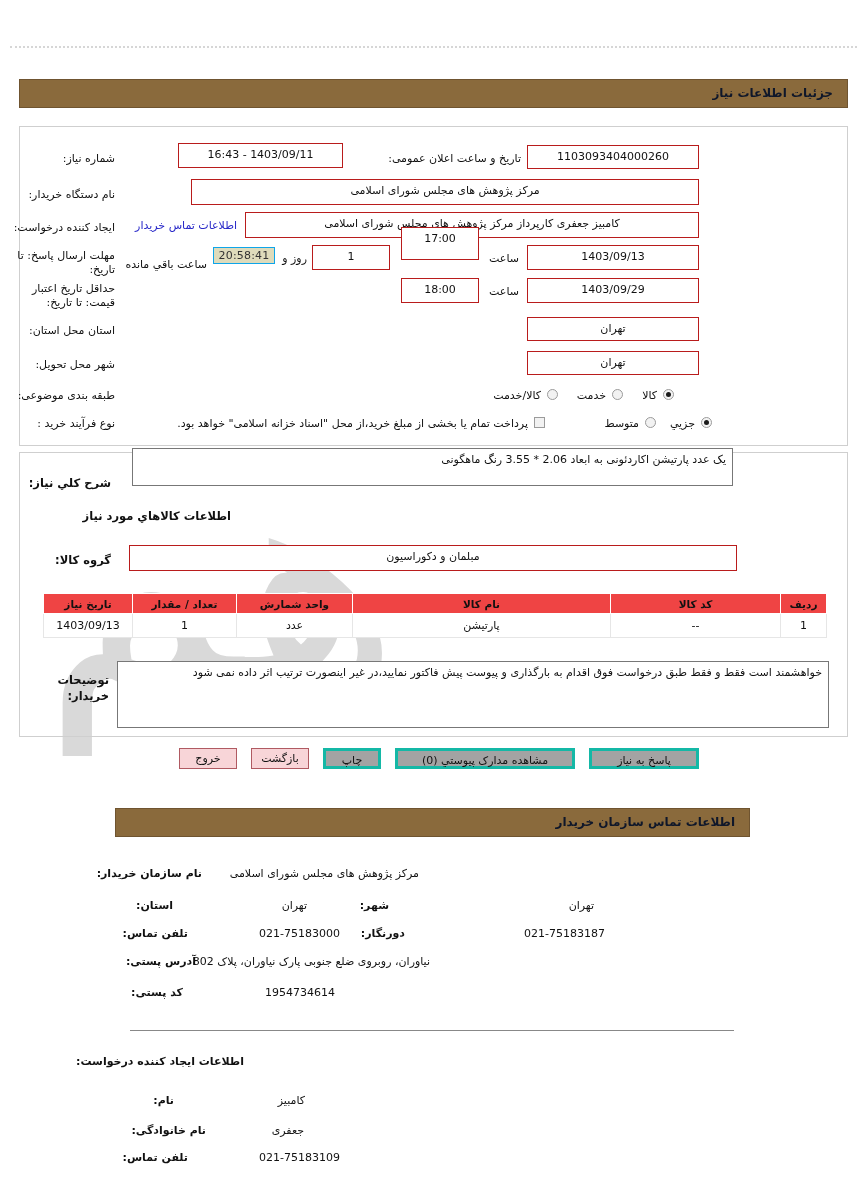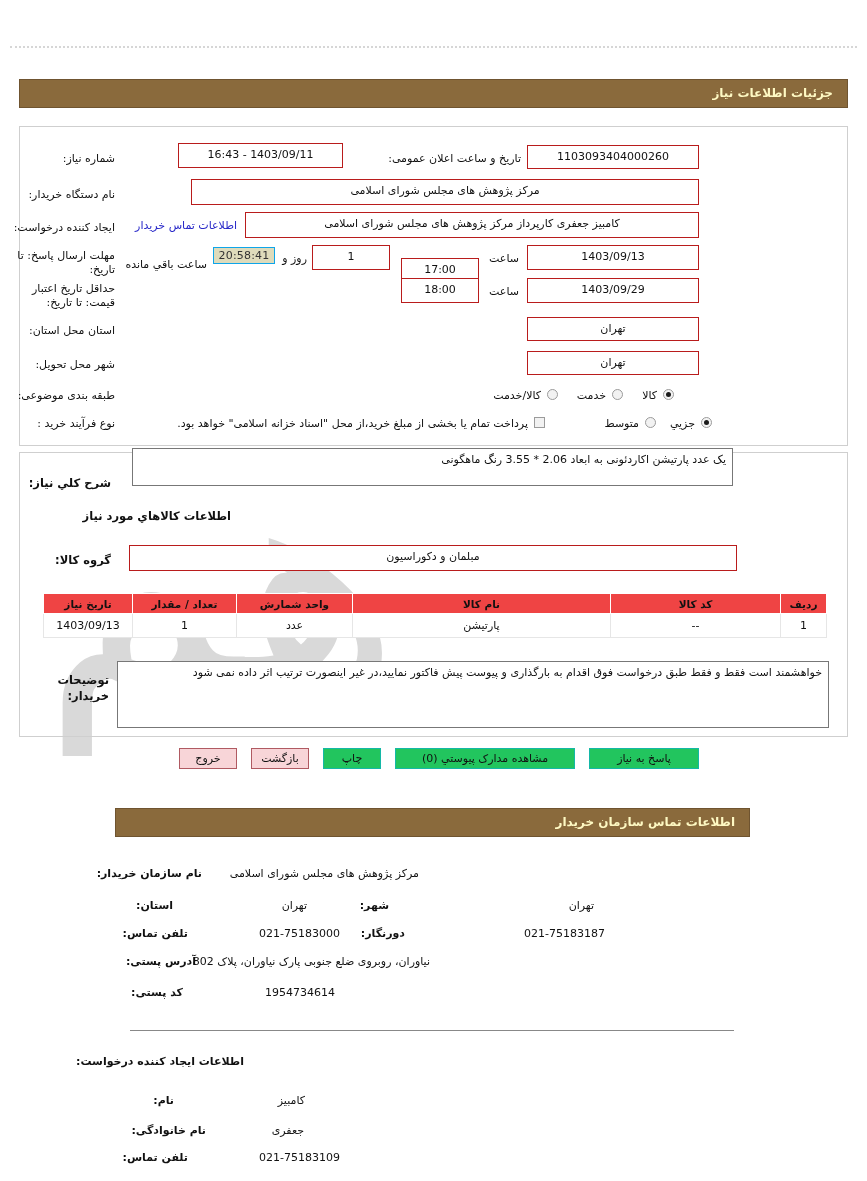--- a/index.html
+++ b/index.html
@@ -42,21 +42,21 @@
     left: 10px; top: 46px;
     width: 847px;
     border-top: 2px dotted #d6d6d6;
   }
 
   
   .sec-bar {
     position: absolute;
     background: #8a6a3c;
     border: 1px solid #6f5430;
-    color: #fef9c3;
+    color: #0f172a;
     font-weight: bold;
     font-size: 12px;
     line-height: 27px;
     text-align: right;
     padding: 0 14px 0 0;
     box-sizing: border-box;
   }
   #need-details-bar { left: 19px; top: 79px; width: 829px; height: 29px; }
   #contact-bar      { left: 115px; top: 808px; width: 635px; height: 29px; }
 
@@ -209,21 +209,21 @@
     position: absolute;
     box-sizing: border-box;
     font-size: 11px;
     line-height: 19px;
     height: 21px;
     text-align: center;
     cursor: pointer;
     color: #111;
     white-space: nowrap;
   }
-  .btn.green { background: #22c55e; border: 1px solid #14b8a6; }
+  .btn.green { background: #a3a3a3; border: 3px solid #14b8a6; }
   .btn.pink  { background: #f8d5d8; border: 1px solid #b05a62; }
 
   
   .ci-lbl {
     position: absolute;
     font-weight: bold;
     font-size: 11px;
     color: #111;
     text-align: right;
     line-height: 14px;
@@ -263,21 +263,21 @@
   <div class="lbl" style="right:752px; top:188px; width:110px;">نام دستگاه خریدار:</div>
   <div class="fld" style="right:168px; top:179px; width:508px; height:26px;">مرکز پژوهش های مجلس شورای اسلامی</div>
 
   <div class="lbl" style="right:752px; top:221px; width:120px;">ایجاد کننده درخواست:</div>
   <div class="fld" style="right:168px; top:212px; width:454px; height:26px;">کامبیز جعفری کارپرداز مرکز پژوهش های مجلس شورای اسلامی</div>
   <a class="linklike" style="right:630px; top:219px;">اطلاعات تماس خریدار</a>
 
   <div class="lbl" style="right:752px; top:249px; width:102px;">مهلت ارسال پاسخ: تا تاریخ:</div>
   <div class="fld" style="right:168px; top:245px; width:172px; height:25px;">1403/09/13</div>
   <div class="plain" style="right:348px; top:252px;">ساعت</div>
-  <div class="fld" style="right:388px; top:258px; width:78px; height:25px;margin-left:36px;">17:00</div>
+  <div class="fld" style="right:388px; top:227px; width:78px; height:33px;margin-left:36px;">17:00</div>
   <div class="fld" style="right:477px; top:245px; width:78px; height:25px;">1</div>
   <div class="plain" style="right:560px; top:252px;">روز و</div>
   <div class="countdown" style="right:592px; top:247px; width:62px; height:17px;">20:58:41</div>
   <div class="plain" style="right:660px; top:258px;">ساعت باقي مانده</div>
 
   <div class="lbl" style="right:752px; top:282px; width:108px;">حداقل تاریخ اعتبار قیمت: تا تاریخ:</div>
   <div class="fld" style="right:168px; top:278px; width:172px; height:25px;">1403/09/29</div>
   <div class="plain" style="right:348px; top:285px;">ساعت</div>
   <div class="fld" style="right:388px; top:278px; width:78px; height:25px;">18:00</div>
 

